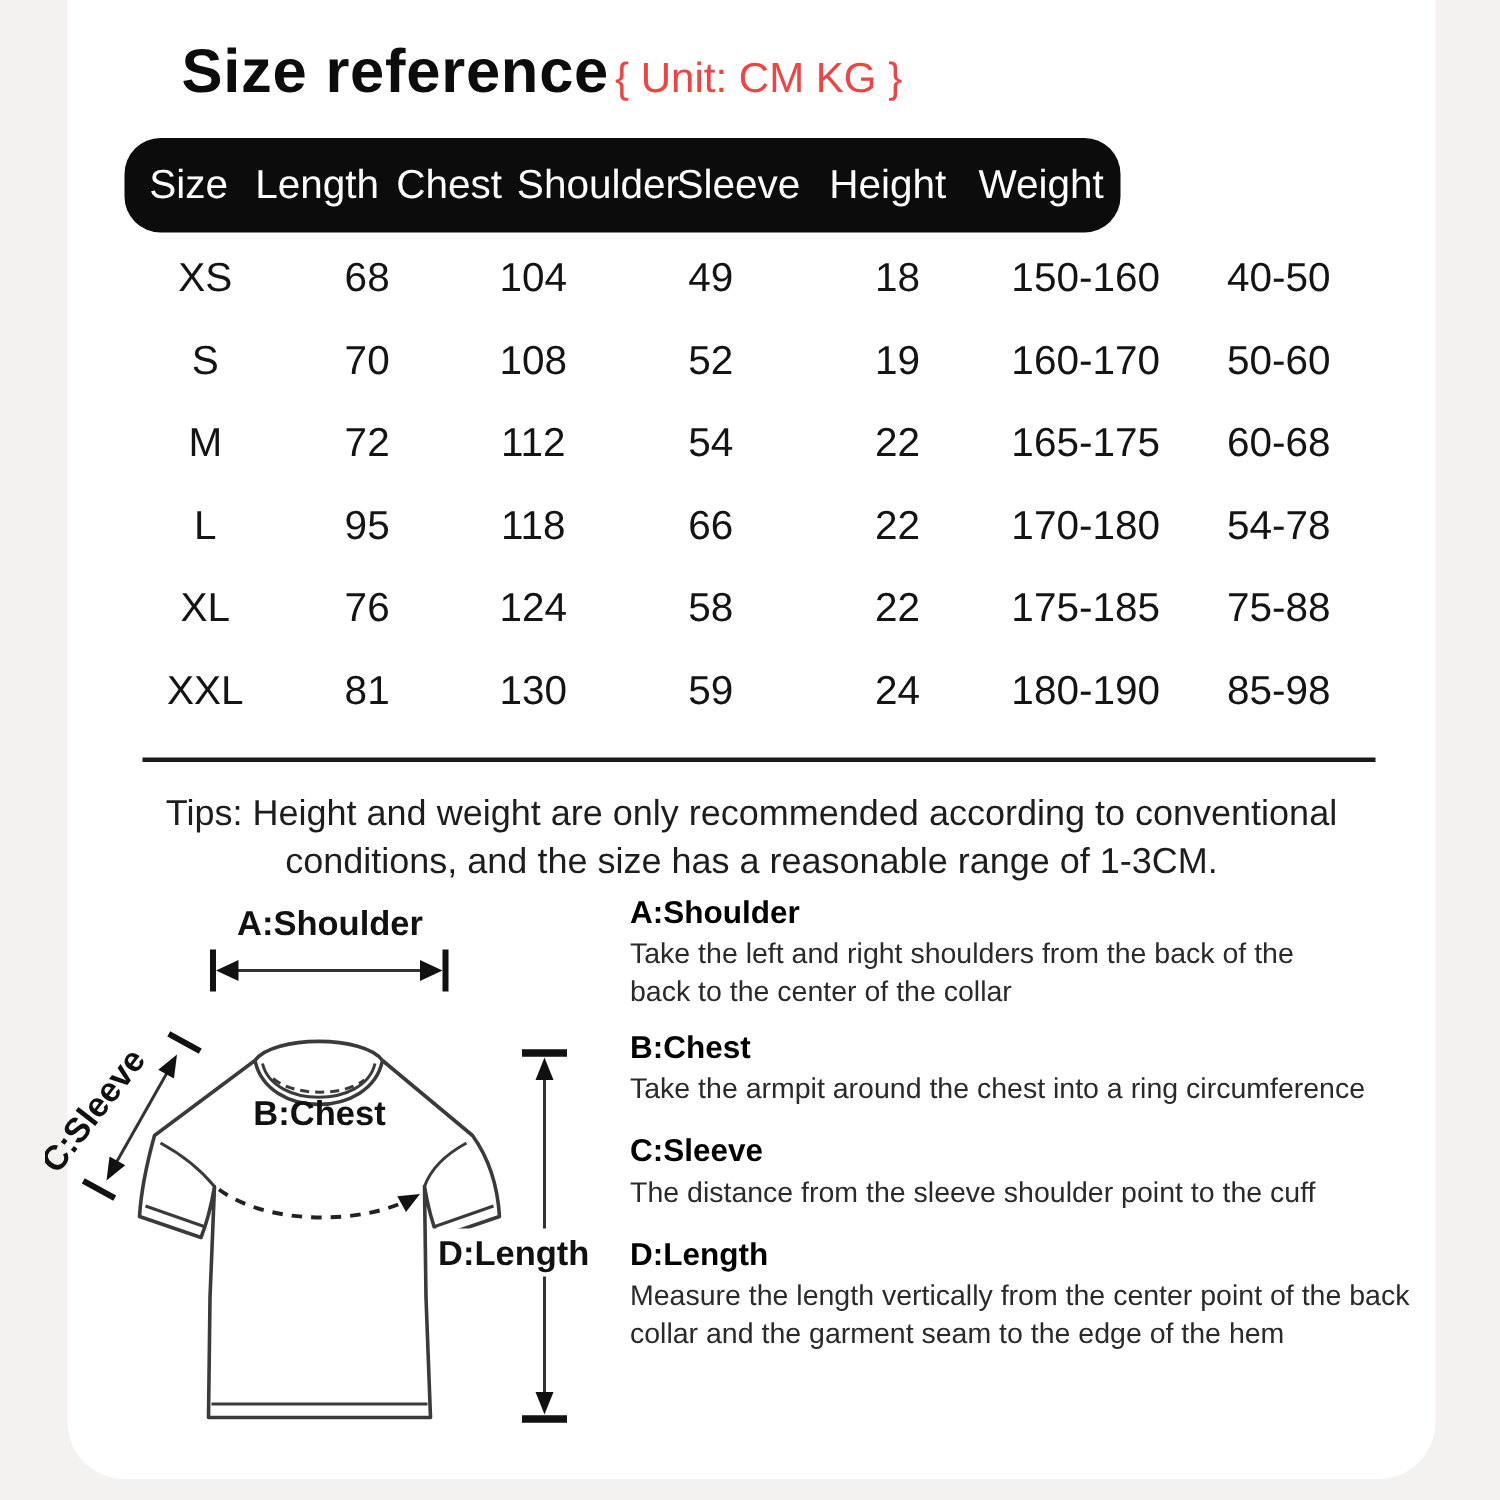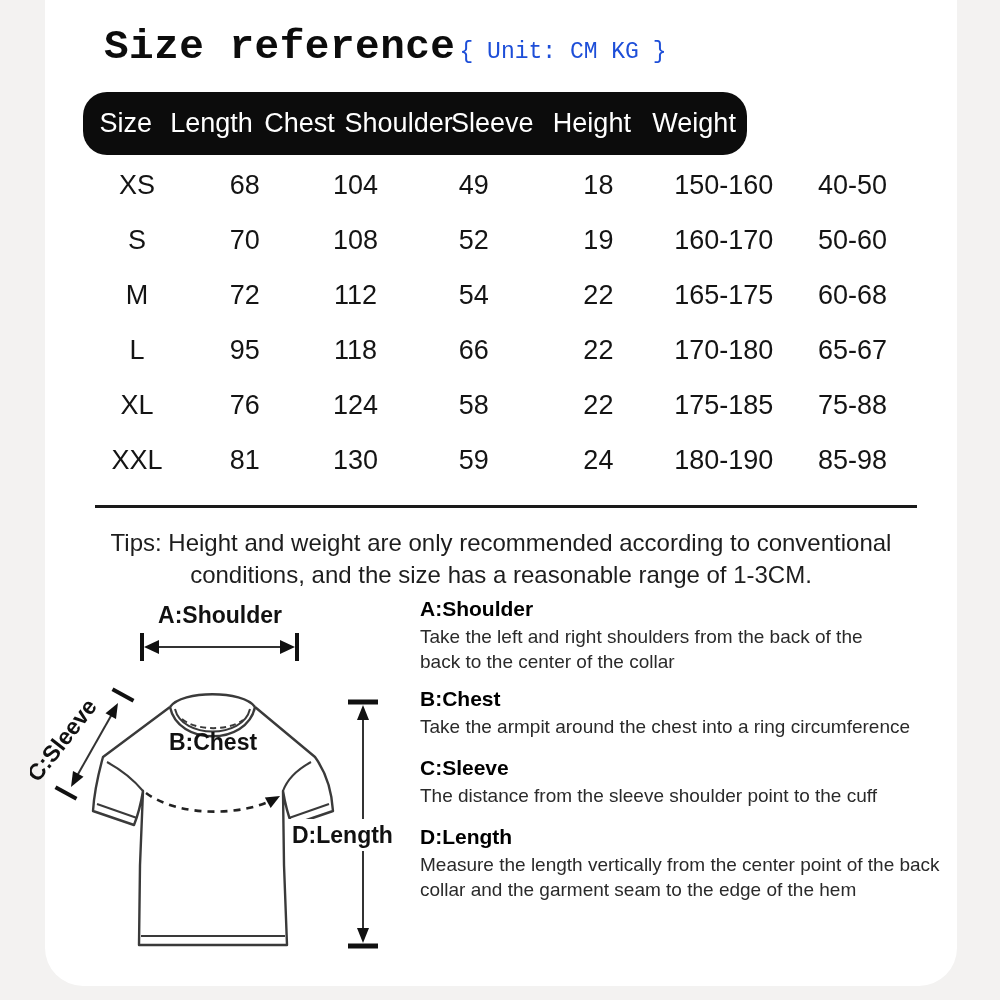--- a/index.html
+++ b/index.html
@@ -9,23 +9,23 @@
     font-family:"Liberation Sans", sans-serif;
     color:#161616;
     position:relative;
     overflow:hidden;
   }
   .card {
     position:absolute; left:45px; top:0; width:912px; height:986px;
     background:#ffffff; border-radius:0 0 38px 38px;
   }
   
-  .title-row { position:absolute; left:59px; top:24px; display:flex; align-items:baseline;font-family:Liberation Mono, monospace; }
+  .title-row { position:absolute; left:76px; top:24px; display:flex; align-items:baseline; }
   .title { font-size:41px; font-weight:bold; color:#0c0c0c; letter-spacing:0.5px; }
-  .unit-note { font-size:23px; color:#1d4ed8; margin-left:4px; }
+  .unit-note { font-size:28px; color:#ef4444; margin-left:4px; }
   
   .tbl-grid { display:grid; grid-template-columns:12.9% 12.9% 13.6% 14.7% 15.1% 14.9% 15.9%; }
   .tbl-header {
     position:absolute; left:38px; top:92px; width:664px; height:63px;
     background:#0c0c0c; border-radius:24px; color:#ffffff;
     align-items:center;
   }
   .tbl-header .cell { text-align:center; font-size:27px; }
   .tbl-body { position:absolute; left:38px; top:158px; width:836px; }
   .tbl-row { height:55px; align-items:center; }
@@ -95,21 +95,21 @@
       <div class="cell">165-175</div>
       <div class="cell">60-68</div>
     </div>
     <div class="tbl-row tbl-grid">
       <div class="cell">L</div>
       <div class="cell">95</div>
       <div class="cell">118</div>
       <div class="cell">66</div>
       <div class="cell">22</div>
       <div class="cell">170-180</div>
-      <div class="cell">65-67</div>
+      <div class="cell">54-78</div>
     </div>
     <div class="tbl-row tbl-grid">
       <div class="cell">XL</div>
       <div class="cell">76</div>
       <div class="cell">124</div>
       <div class="cell">58</div>
       <div class="cell">22</div>
       <div class="cell">175-185</div>
       <div class="cell">75-88</div>
     </div>

